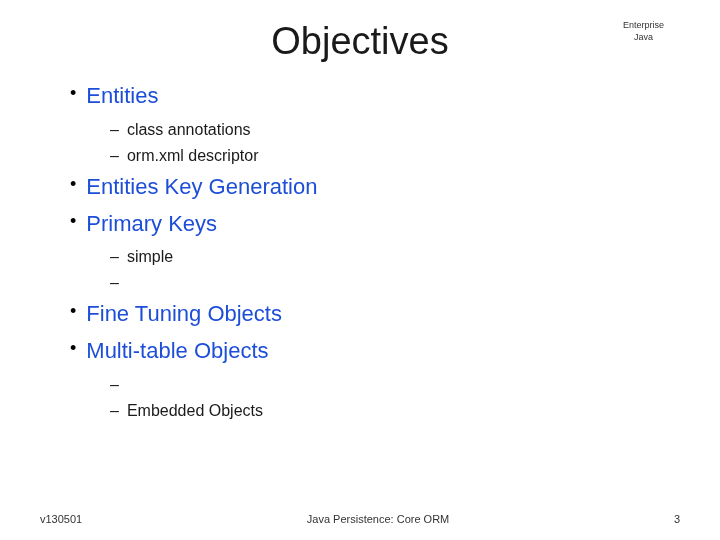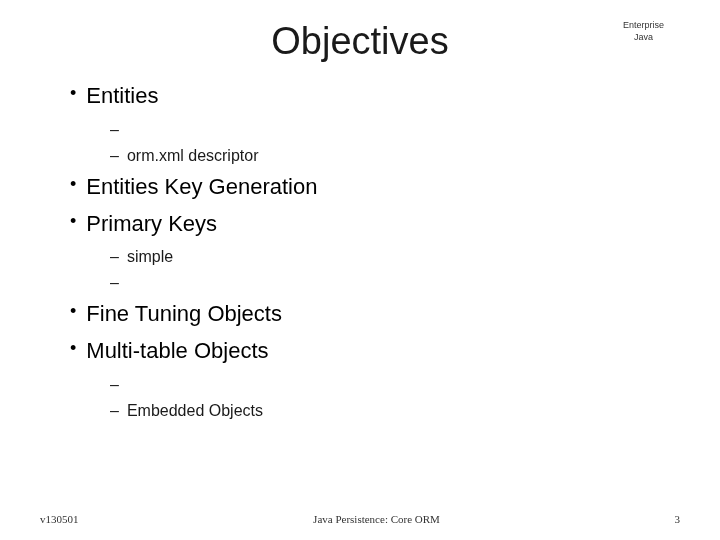--- a/index.html
+++ b/index.html
@@ -63,21 +63,21 @@
 
     .bullet-dot {
       font-size: 18px;
       margin-right: 10px;
       line-height: 1.4;
       flex-shrink: 0;
     }
 
     .bullet-text-large {
       font-size: 22px;
-      color: #000000;
+      color: #1d4ed8;
       line-height: 1.4;
     }
 
     .sub-items {
       margin-left: 40px;
       margin-top: 2px;
       margin-bottom: 4px;
     }
 
     .sub-item {
@@ -101,21 +101,20 @@
 
     .footer-area {
       position: absolute;
       bottom: 15px;
       left: 0;
       right: 0;
       display: flex;
       justify-content: space-between;
       align-items: flex-start;
       padding: 0 40px;
-      font-family: Liberation Serif, serif;
     }
 
     .footer-left {
       font-size: 11px;
       color: #333333;
     }
 
     .footer-center {
       font-size: 11px;
       color: #333333;
@@ -141,20 +140,21 @@
 
   <div class="content-area">
 
     <div class="bullet-item">
       <span class="bullet-dot">•</span>
       <span class="bullet-text-large">Entities</span>
     </div>
     <div class="sub-items">
       <div class="sub-item">
         <span class="sub-dash">–</span>
+        <span class="sub-text">class annotations</span>
       </div>
       <div class="sub-item">
         <span class="sub-dash">–</span>
         <span class="sub-text">orm.xml descriptor</span>
       </div>
     </div>
 
     <div class="bullet-item">
       <span class="bullet-dot">•</span>
       <span class="bullet-text-large">Entities Key Generation</span>

